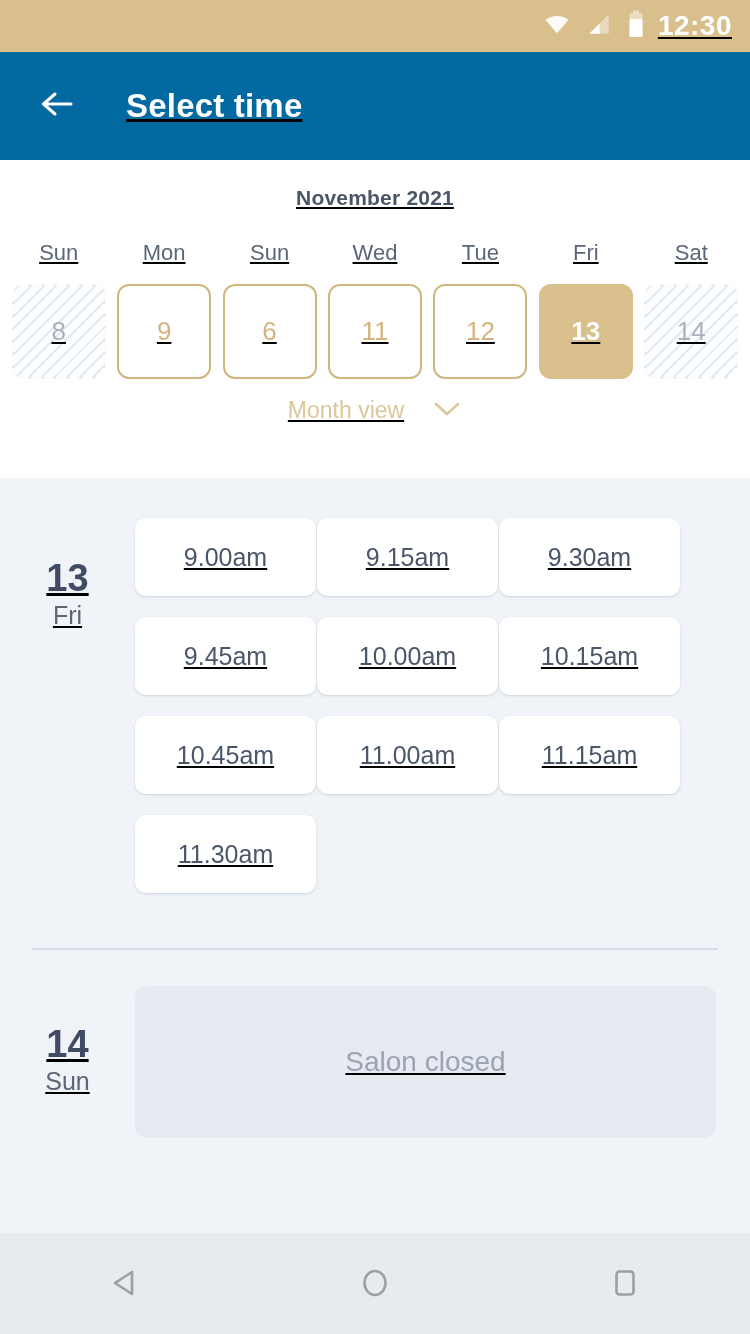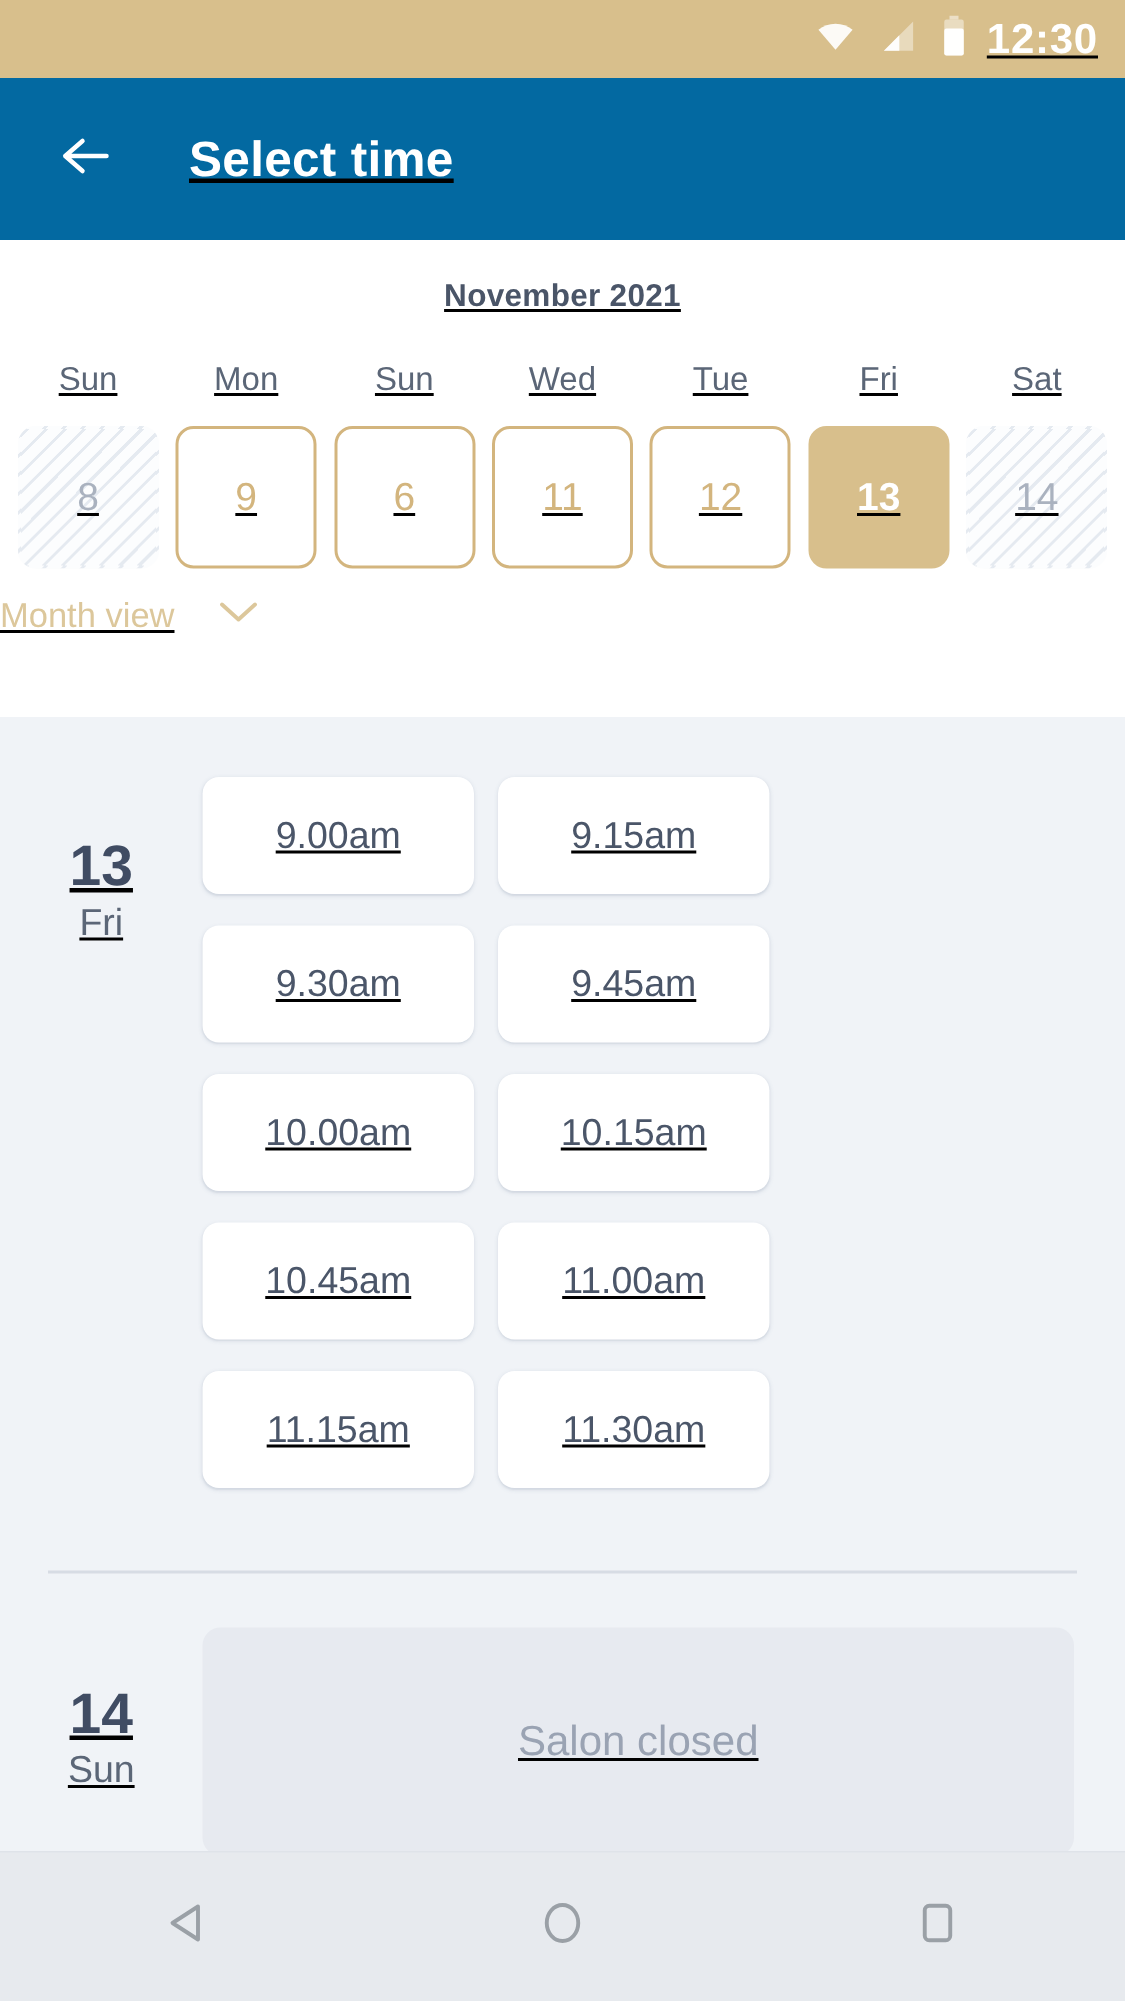--- a/index.html
+++ b/index.html
@@ -146,20 +146,21 @@
       rgba(255,255,255,0.85) 7px,
       rgba(222,228,236,0.55) 7px,
       rgba(222,228,236,0.55) 9px
     );
     border: 2px solid transparent;
   }
   .monthview-row {
     margin-top: 18px;
     display: flex;
     align-items: center;
+    justify-content: center;
     gap: 28px;
     cursor: pointer;
   }
   .monthview-label {
     color: #dcc79b;
     font-size: 23px;
   }
 
   
   .body {
@@ -188,21 +189,21 @@
   }
   .day-label .dow-name {
     color: #5b6677;
     font-size: 25px;
     line-height: 1.25;
   }
   .slots {
     flex: 1 1 auto;
     display: flex;
     flex-wrap: wrap;
-    gap: 21px 16px;
+    gap: 21px 1px;
     padding-right: 44px;
     align-content: flex-start;
   }
   .slot {
     width: 181px;
     height: 78px;
     background: #ffffff;
     border-radius: 11px;
     display: flex;
     align-items: center;

